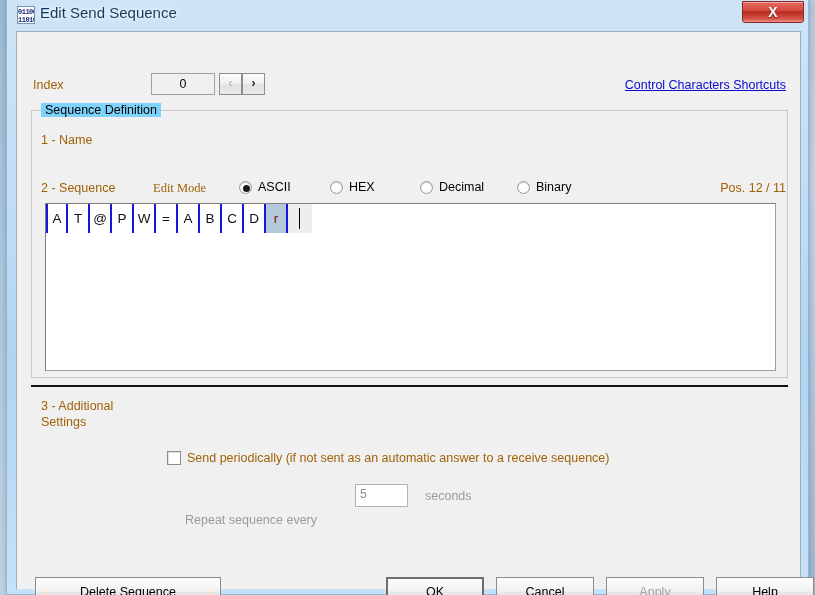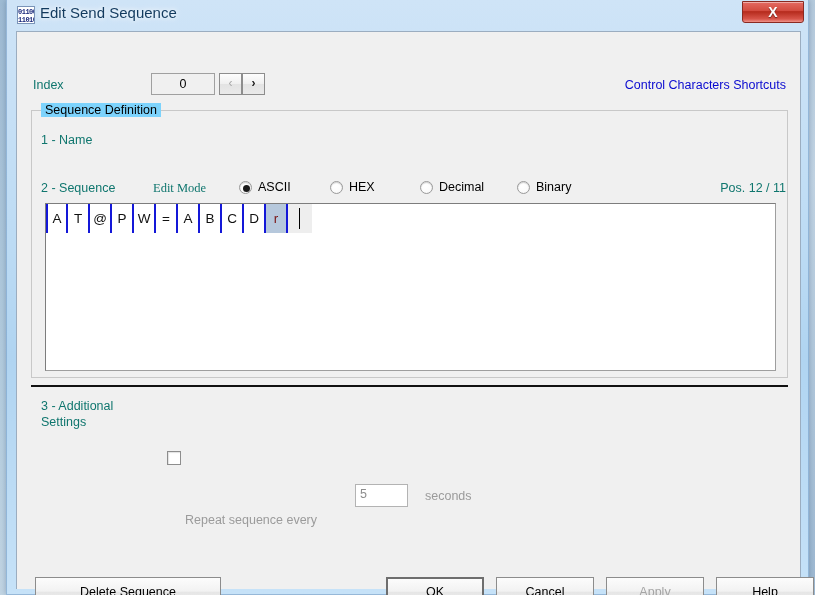--- a/index.html
+++ b/index.html
@@ -52,41 +52,41 @@
     cursor: pointer;
   }
   
   #client {
     position: absolute; left: 9px; top: 31px;
     width: 785px; height: 558px;
     background: #f0f0f0;
     border: 1px solid #9badc0;
     border-bottom: none;
   }
-  .lbl { position: absolute; font-size: 12.5px; color: #0f766e; white-space: nowrap; }
+  .lbl { position: absolute; font-size: 12.5px; color: #a16207; white-space: nowrap; }
   .lbl-dis { color: #9b9b9b; }
 
   
   #index-label { left: 16px; top: 46px; }
   #index-value {
     position: absolute; left: 134px; top: 41px; width: 64px; height: 22px;
     background: #f0f0f0; border: 1px solid #a0a0a0;
     font-size: 12.5px; text-align: center; line-height: 20px; color: #000;
   }
   .nav-btn {
     position: absolute; top: 41px; width: 23px; height: 22px;
     background: linear-gradient(180deg,#fdfdfd 0%,#f0f0f0 48%,#e3e3e3 52%,#eaeaea 100%);
     border: 1px solid #8d8d8d;
     font-size: 12px; line-height: 19px; text-align: center; cursor: pointer;
   }
   #nav-prev { left: 202px; color: #a8a8a8; }
   #nav-next { left: 225px; color: #1a1a1a; font-weight: bold; }
   #shortcut-link {
     position: absolute; right: 14px; top: 46px;
-    font-size: 12.5px; color: #0a0ad0; cursor: pointer;
+    font-size: 12.5px; color: #0a0ad0; text-decoration: underline; cursor: pointer;
     white-space: nowrap;
   }
 
   
   #seqdef-group {
     position: absolute; left: 14px; top: 78px; width: 757px; height: 268px;
     border: 1px solid #c8c8c8;
   }
   #seqdef-legend {
     position: absolute; left: 24px; top: 71px;
@@ -281,20 +281,21 @@
         </div>
     </div>
 
     <div id="hr"></div>
 
     <div class="lbl" id="add-label-1">3 - Additional</div>
     <div class="lbl" id="add-label-2">Settings</div>
 
 
     <div id="chk-periodic"></div>
+    <div class="lbl" id="chk-label">Send periodically  (if not sent as an automatic answer to a receive sequence)</div>
 
     <div class="lbl lbl-dis" id="repeat-label">Repeat sequence every</div>
     <div id="repeat-input">5</div>
     <div class="lbl lbl-dis" id="seconds-label">seconds</div>
 
     <div class="btn" id="btn-delete">Delete Sequence</div>
     <div class="btn" id="btn-ok">OK</div>
     <div class="btn" id="btn-cancel">Cancel</div>
     <div class="btn" id="btn-apply">Apply</div>
     <div class="btn" id="btn-help">Help</div>

